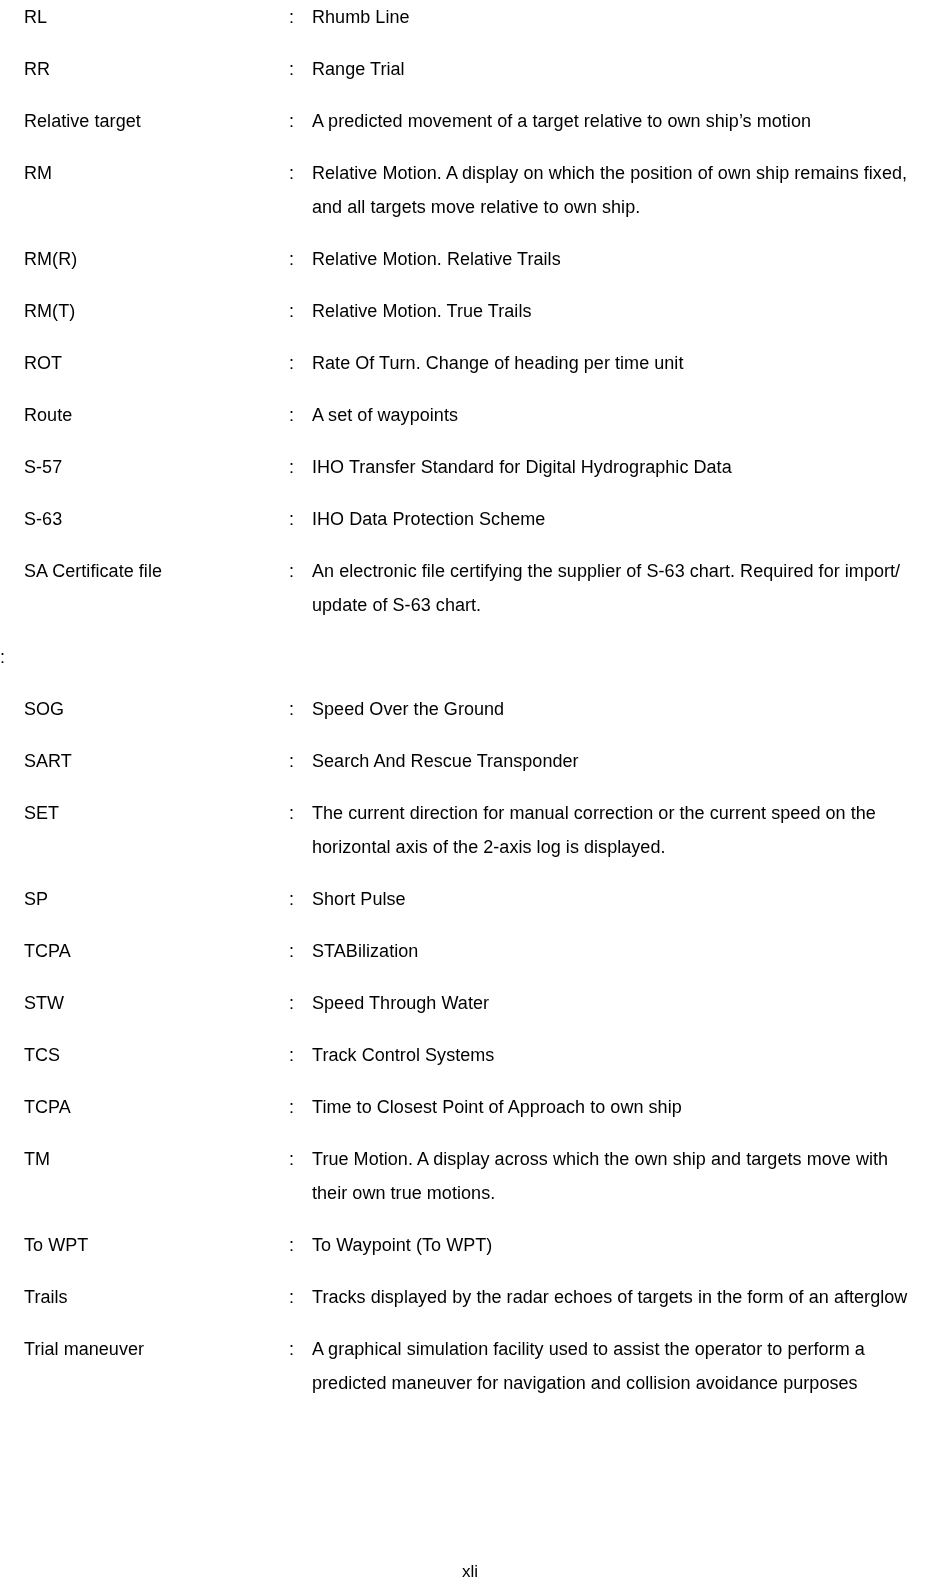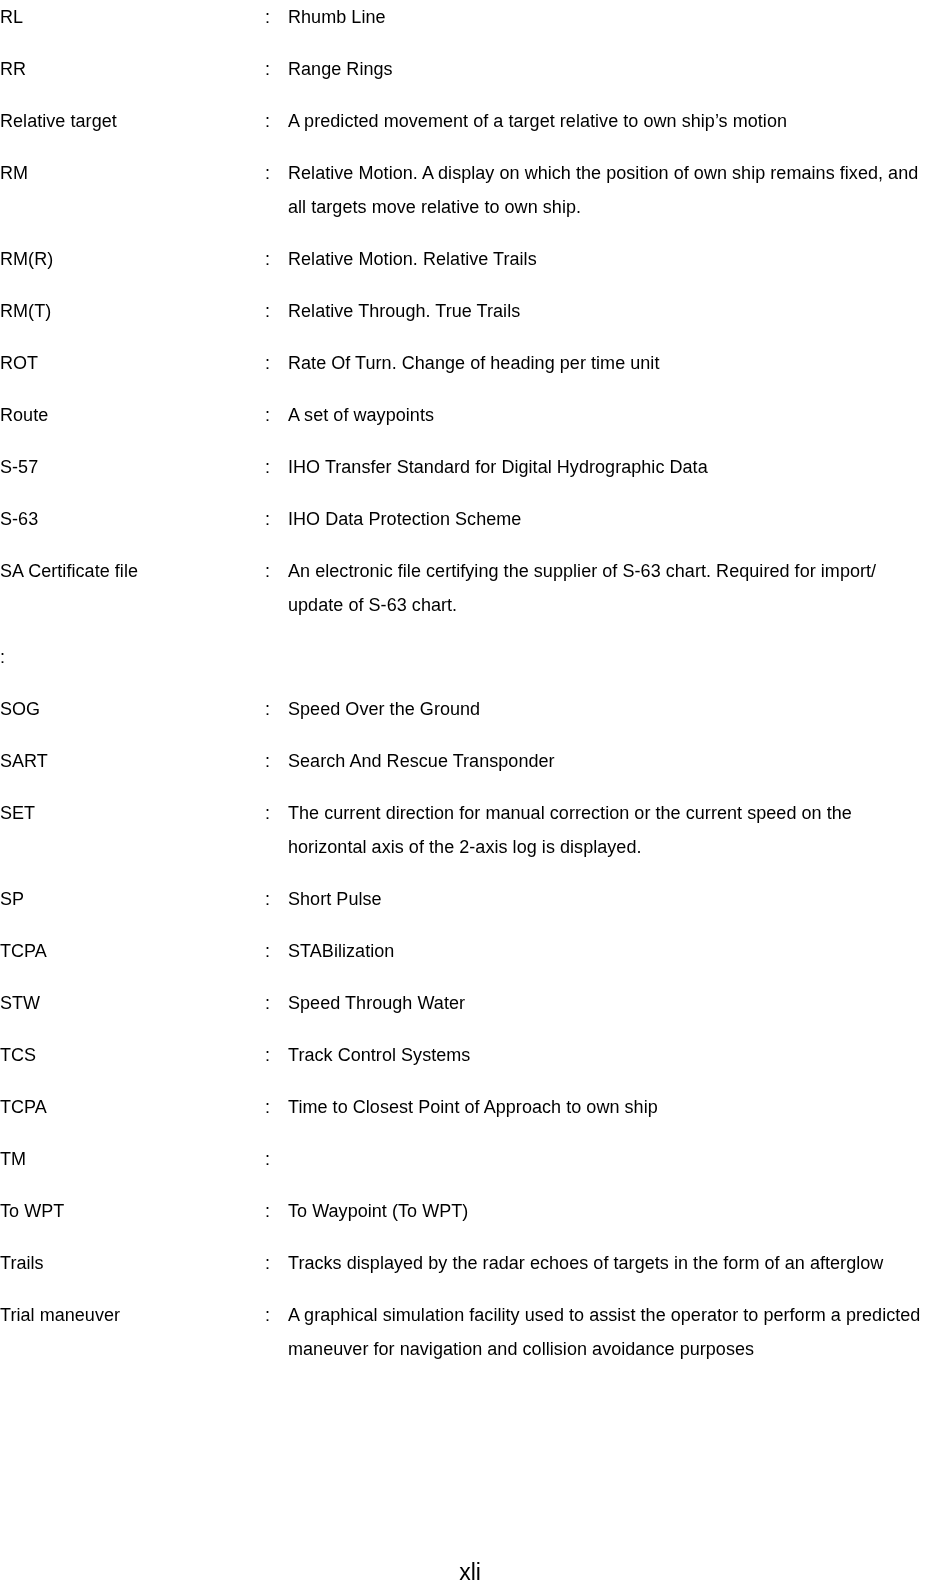--- a/index.html
+++ b/index.html
@@ -38,20 +38,21 @@
     margin: 0;
   }
   .entry-term {
     flex: 0 0 265px;
     width: 265px;
     font-size: 18px;
     line-height: 34px;
     letter-spacing: 0.05px;
     white-space: nowrap;
     overflow: visible;
+    padding-left: 24px;
   }
   .entry-sep {
     flex: 0 0 23px;
     width: 23px;
     font-size: 18px;
     line-height: 34px;
     text-align: left;
   }
   .entry-def {
     flex: 1 1 auto;
@@ -62,42 +63,42 @@
     text-align: left;
     word-spacing: 0px;
   }
   .spacer-18 { height: 18px; }
   .page-number {
     position: absolute;
     left: 0;
     right: 0;
     top: 1562px;
     text-align: center;
-    font-size: 23px;
+    font-size: 17px;
     line-height: 20px;
   }
 </style>
 </head>
 <body>
 
 <div class="page">
 
   <div class="glossary">
 
     <div class="entry">
       <div class="entry-term">RL</div>
       <div class="entry-sep">:</div>
       <div class="entry-def">Rhumb Line</div>
     </div>
     <div class="spacer-18"></div>
 
     <div class="entry">
       <div class="entry-term">RR</div>
       <div class="entry-sep">:</div>
-      <div class="entry-def">Range Rings</div>
+      <div class="entry-def">Range Trial</div>
     </div>
     <div class="spacer-18"></div>
 
     <div class="entry">
       <div class="entry-term">Relative target</div>
       <div class="entry-sep">:</div>
       <div class="entry-def">A predicted movement of a target relative to own ship’s motion</div>
     </div>
     <div class="spacer-18"></div>
 
@@ -111,21 +112,21 @@
     <div class="entry">
       <div class="entry-term">RM(R)</div>
       <div class="entry-sep">:</div>
       <div class="entry-def">Relative Motion. Relative Trails</div>
     </div>
     <div class="spacer-18"></div>
 
     <div class="entry">
       <div class="entry-term">RM(T)</div>
       <div class="entry-sep">:</div>
-      <div class="entry-def">Relative Through. True Trails</div>
+      <div class="entry-def">Relative Motion. True Trails</div>
     </div>
     <div class="spacer-18"></div>
 
     <div class="entry">
       <div class="entry-term">ROT</div>
       <div class="entry-sep">:</div>
       <div class="entry-def">Rate Of Turn. Change of heading per time unit</div>
     </div>
     <div class="spacer-18"></div>
 
@@ -214,20 +215,21 @@
     <div class="entry">
       <div class="entry-term">TCPA</div>
       <div class="entry-sep">:</div>
       <div class="entry-def">Time to Closest Point of Approach to own ship</div>
     </div>
     <div class="spacer-18"></div>
 
     <div class="entry">
       <div class="entry-term">TM</div>
       <div class="entry-sep">:</div>
+      <div class="entry-def">True Motion. A display across which the own ship and targets move with their own true motions.</div>
     </div>
     <div class="spacer-18"></div>
 
     <div class="entry">
       <div class="entry-term">To WPT</div>
       <div class="entry-sep">:</div>
       <div class="entry-def">To Waypoint (To WPT)</div>
     </div>
     <div class="spacer-18"></div>
 

